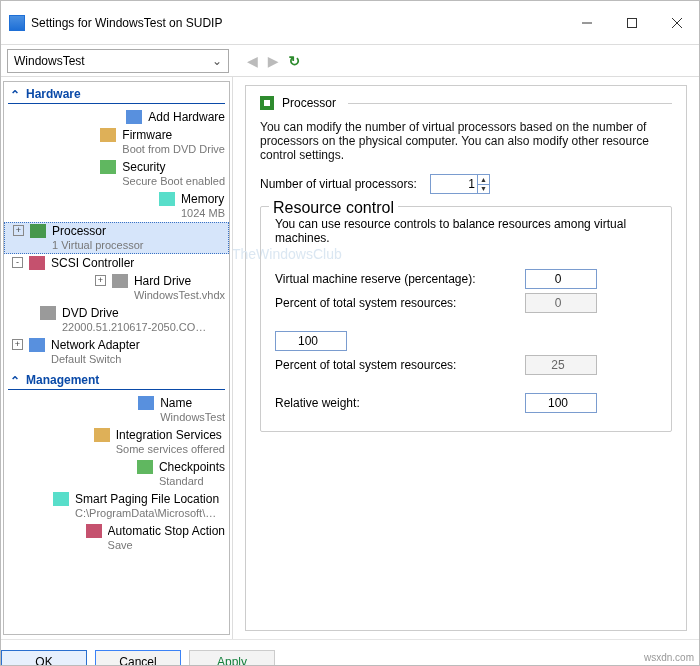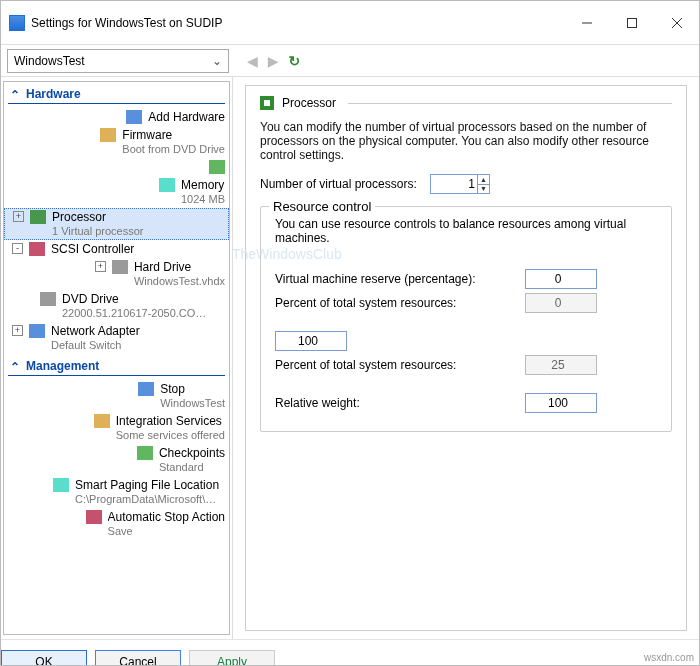--- a/index.html
+++ b/index.html
@@ -148,21 +148,21 @@
   .group {
     margin-top:12px;
     border:1px solid #ccc;
     border-radius:2px;
     padding: 10px 14px 14px 14px;
     position:relative;
   }
   .group-title {
     position:absolute; top:-8px; left:8px;
     background:#fff; padding:0 4px;
-    font-size:13px;
+    font-size:16px;
   }
   .group .row label { width: 250px; }
   .group .row .numbox { width:72px; padding-right:6px; justify-content:center; }
   .footer {
     height:44px;
     display:flex; align-items:center; justify-content:flex-start;
     gap:8px; padding-right:14px;
     border-top:1px solid #e5e5e5;
   }
   .btn {
@@ -224,20 +224,24 @@
         </div>
         <div class="item exp1">
           <span class="ico" style="background:#d8a23b;opacity:.85"></span>
           <span class="lbls">
             <span class="lbl">Firmware</span>
             <span class="sub">Boot from DVD Drive</span>
           </span>
         </div>
         <div class="item exp1">
           <span class="ico" style="background:#4a4;opacity:.85"></span>
+          <span class="lbls">
+            <span class="lbl">Security</span>
+            <span class="sub">Secure Boot enabled</span>
+          </span>
         </div>
         <div class="item exp1">
           <span class="ico" style="background:#3bd8c1;opacity:.85"></span>
           <span class="lbls">
             <span class="lbl">Memory</span>
             <span class="sub">1024 MB</span>
           </span>
         </div>
         <div class="item selected exp0">
           <span class="expander">+</span>
@@ -274,21 +278,21 @@
           <span class="ico" style="background:#3b7dd8;opacity:.85"></span>
           <span class="lbls">
             <span class="lbl">Network Adapter</span>
             <span class="sub">Default Switch</span>
           </span>
         </div>
         <div class="section-head"><span class="hat">⌃</span>Management</div>
         <div class="item exp1">
           <span class="ico" style="background:#3b7dd8;opacity:.85"></span>
           <span class="lbls">
-            <span class="lbl">Stop</span>
+            <span class="lbl">Name</span>
             <span class="sub">WindowsTest</span>
           </span>
         </div>
         <div class="item exp1">
           <span class="ico" style="background:#d8a23b;opacity:.85"></span>
           <span class="lbls">
             <span class="lbl">Integration Services</span>
             <span class="sub">Some services offered</span>
           </span>
         </div>

